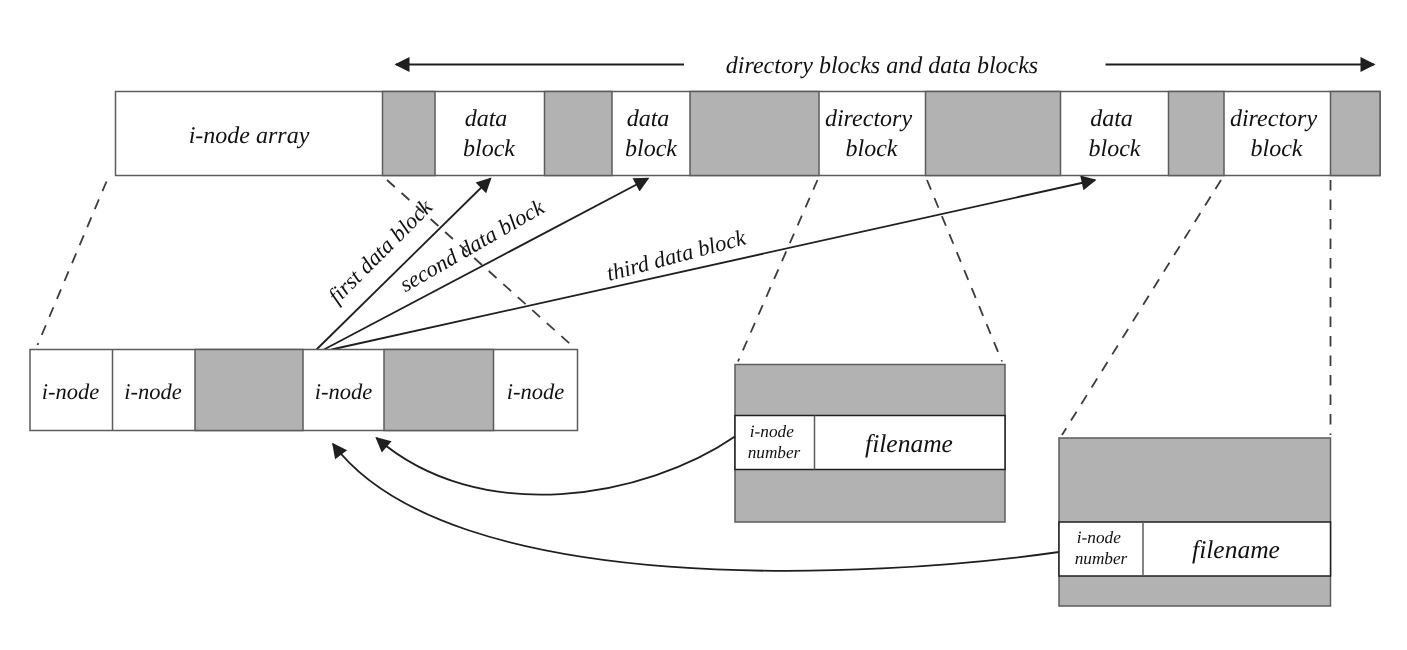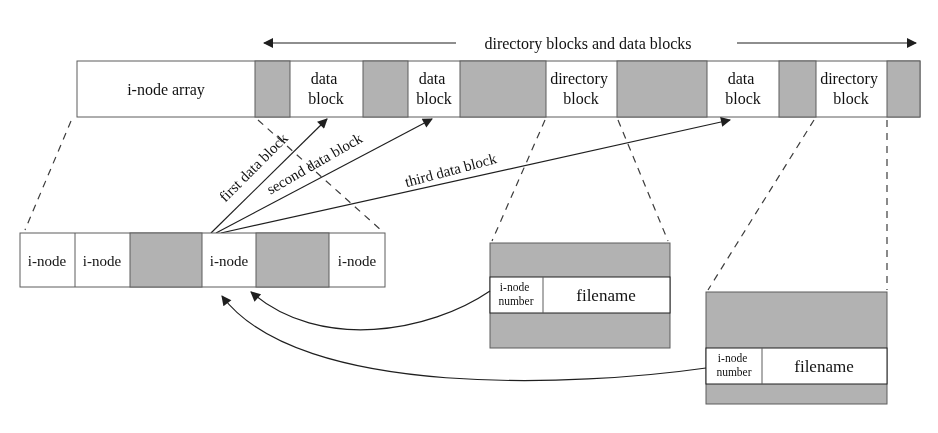--- a/index.html
+++ b/index.html
@@ -6,20 +6,21 @@
     margin: 0;
     padding: 0;
     background: var(--background, #ffffff);
   }
   .stage {
     position: relative;
     width: 928px;
     height: 433px;
     background: var(--background, #ffffff);
     overflow: hidden;
+    font-style: italic;
   }
   svg text {
     font-family: "Liberation Serif", "DejaVu Serif", serif;
     fill: var(--text, #111111);
   }
   .seg-white { fill: var(--white, #ffffff); stroke: var(--border, #5c5c5c); stroke-width: 1; }
   .seg-gray  { fill: var(--gray, #b2b2b2);  stroke: var(--border, #5c5c5c); stroke-width: 1; }
   .cell-line { stroke: var(--border, #5c5c5c); stroke-width: 1; }
   .inner-row { fill: var(--white, #ffffff); stroke: var(--line, #1f1f1f); stroke-width: 1; }
   .arrow-line { stroke: var(--line, #1f1f1f); stroke-width: 1.2; fill: none; }

